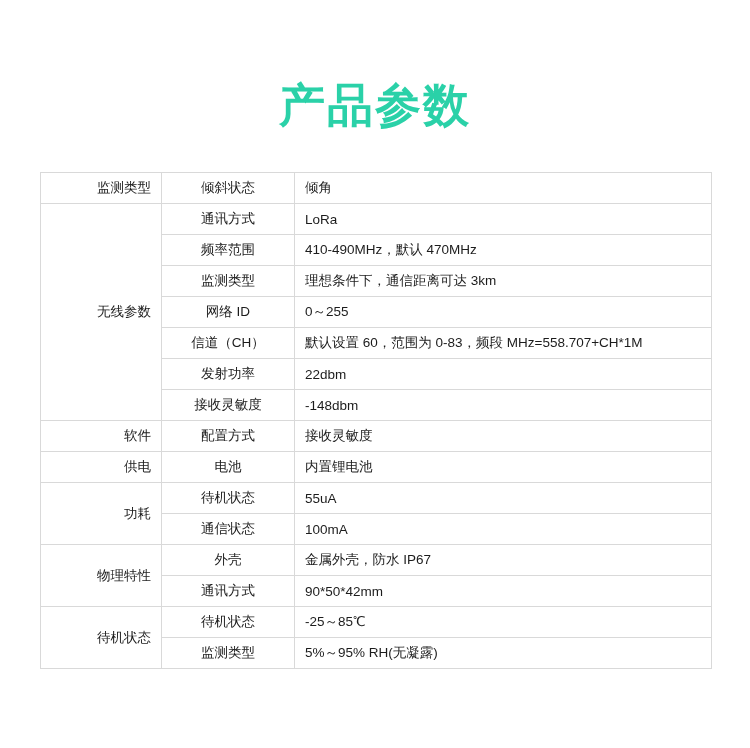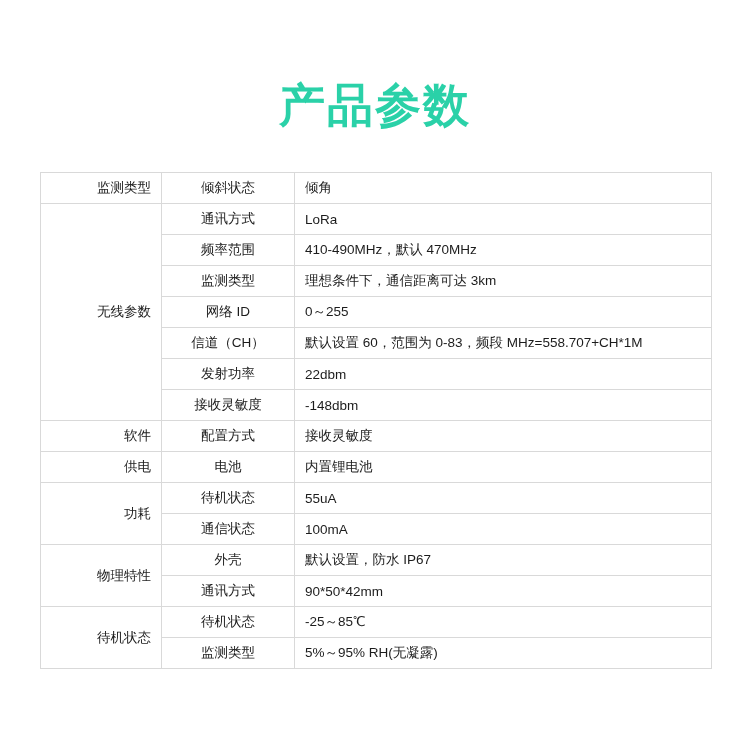--- a/index.html
+++ b/index.html
@@ -125,21 +125,21 @@
             <td class="item">待机状态</td>
             <td class="val">55uA</td>
           </tr>
           <tr>
             <td class="item">通信状态</td>
             <td class="val">100mA</td>
           </tr>
           <tr>
             <td class="cat" rowspan="2">物理特性</td>
             <td class="item">外壳</td>
-            <td class="val">默认设置，防水 IP67</td>
+            <td class="val">金属外壳，防水 IP67</td>
           </tr>
           <tr>
             <td class="item">通讯方式</td>
             <td class="val">90*50*42mm</td>
           </tr>
           <tr>
             <td class="cat" rowspan="2">待机状态</td>
             <td class="item">待机状态</td>
             <td class="val">-25～85℃</td>
           </tr>

